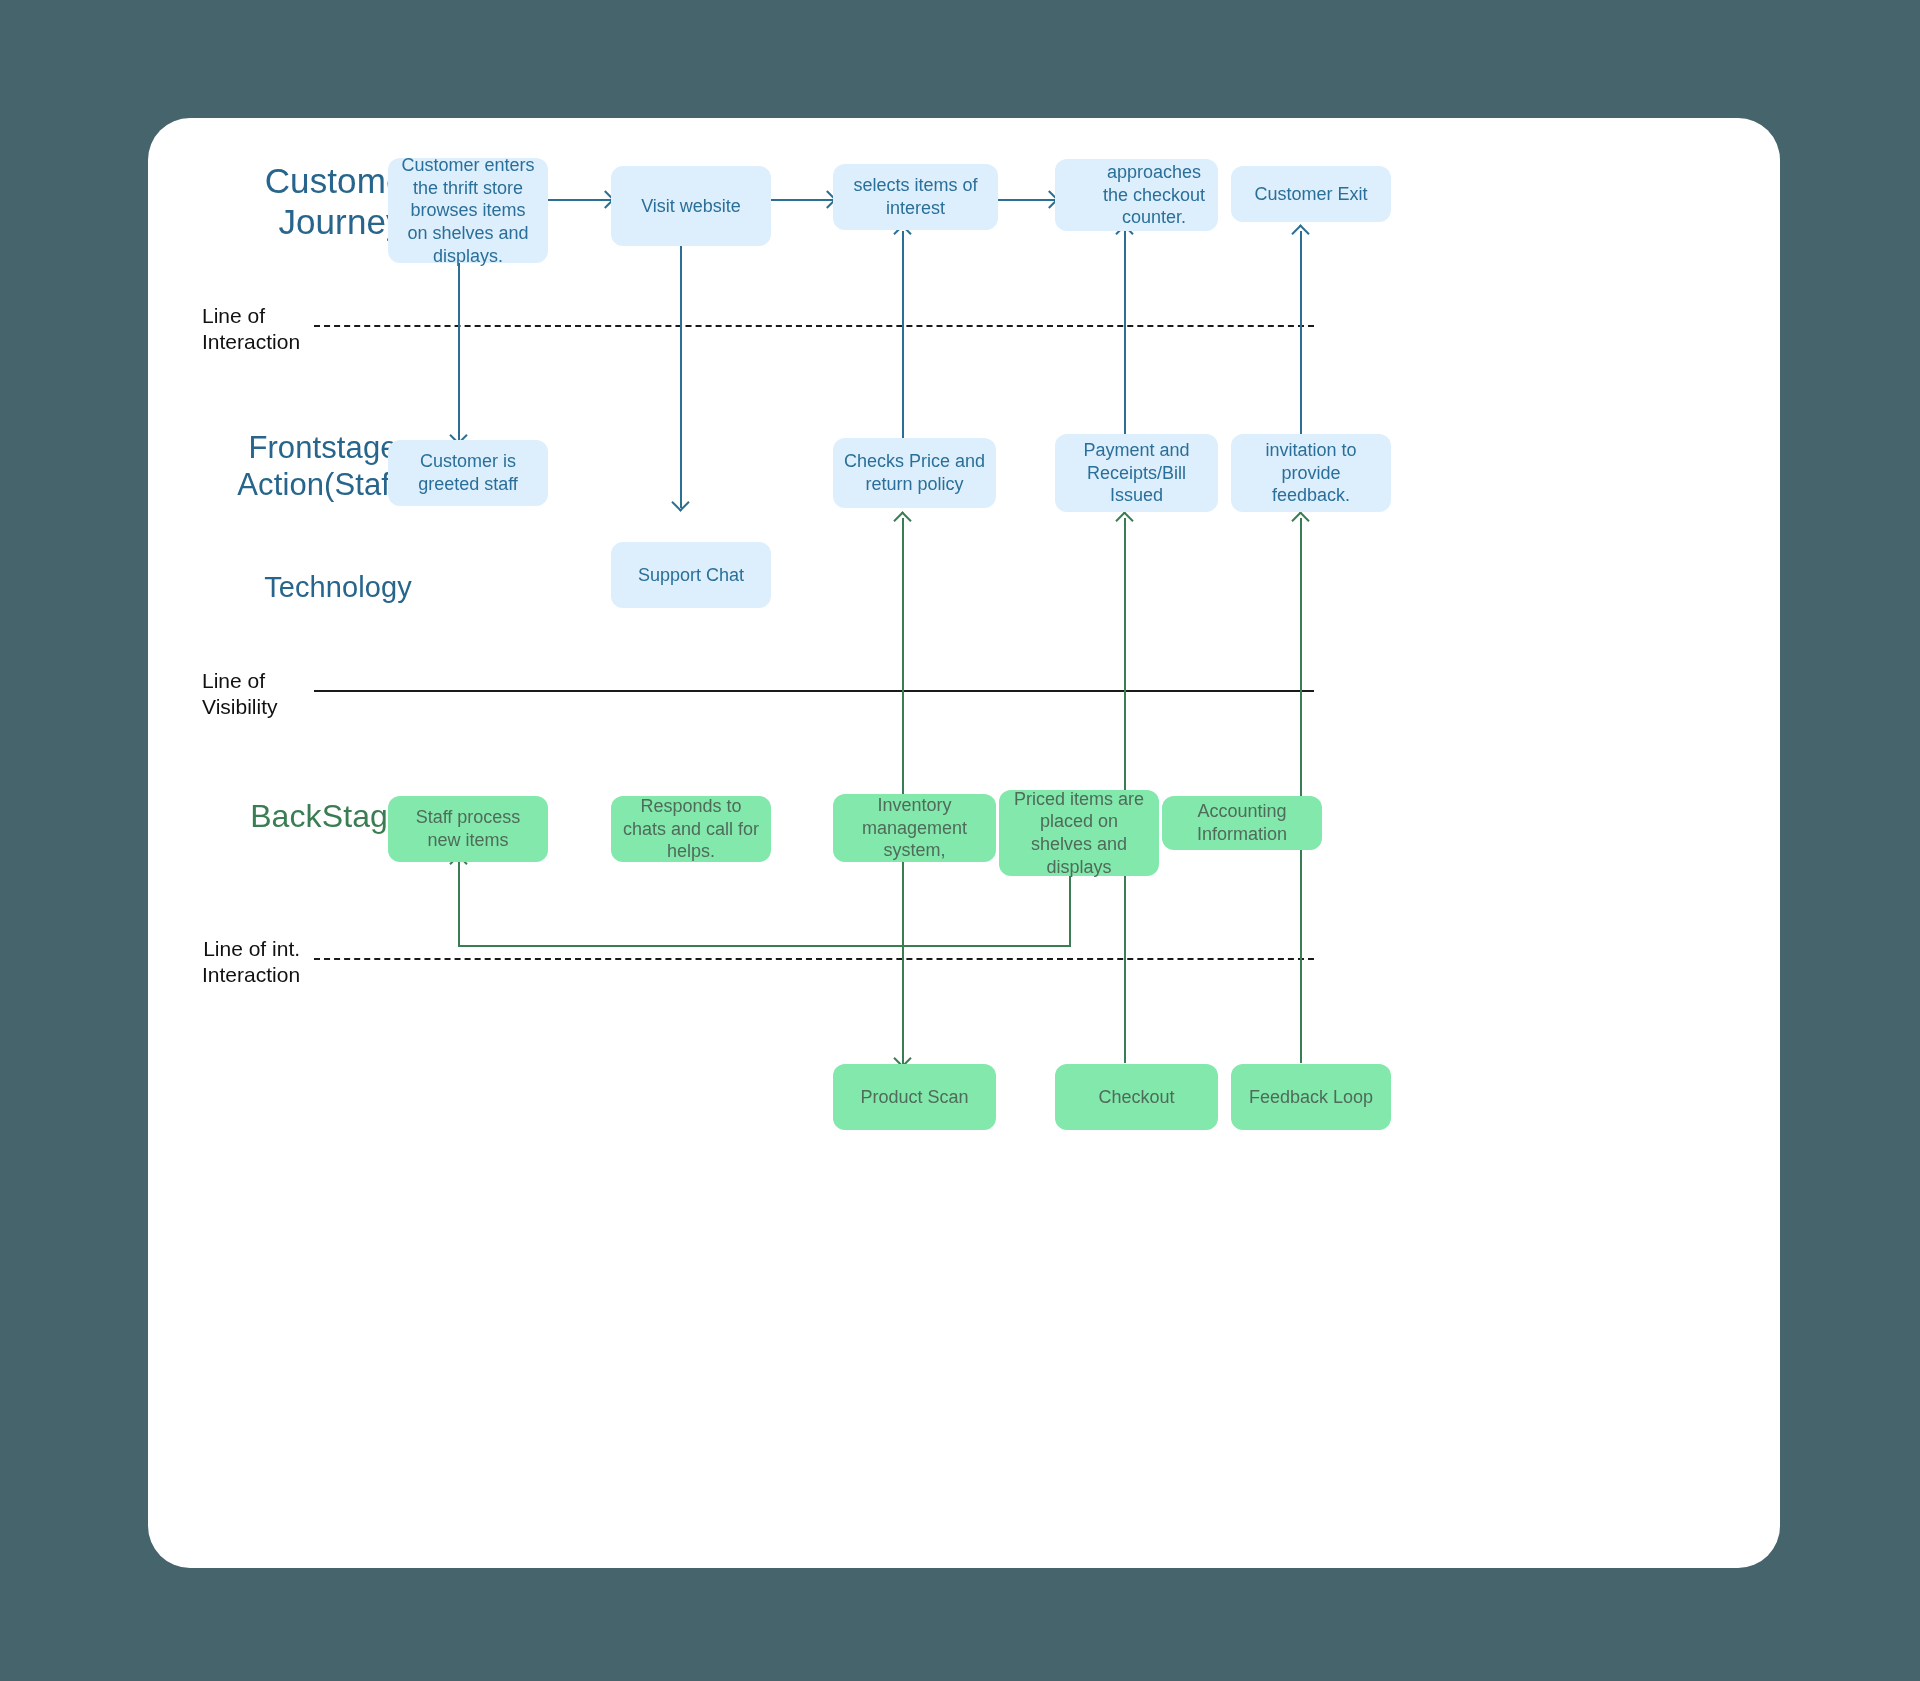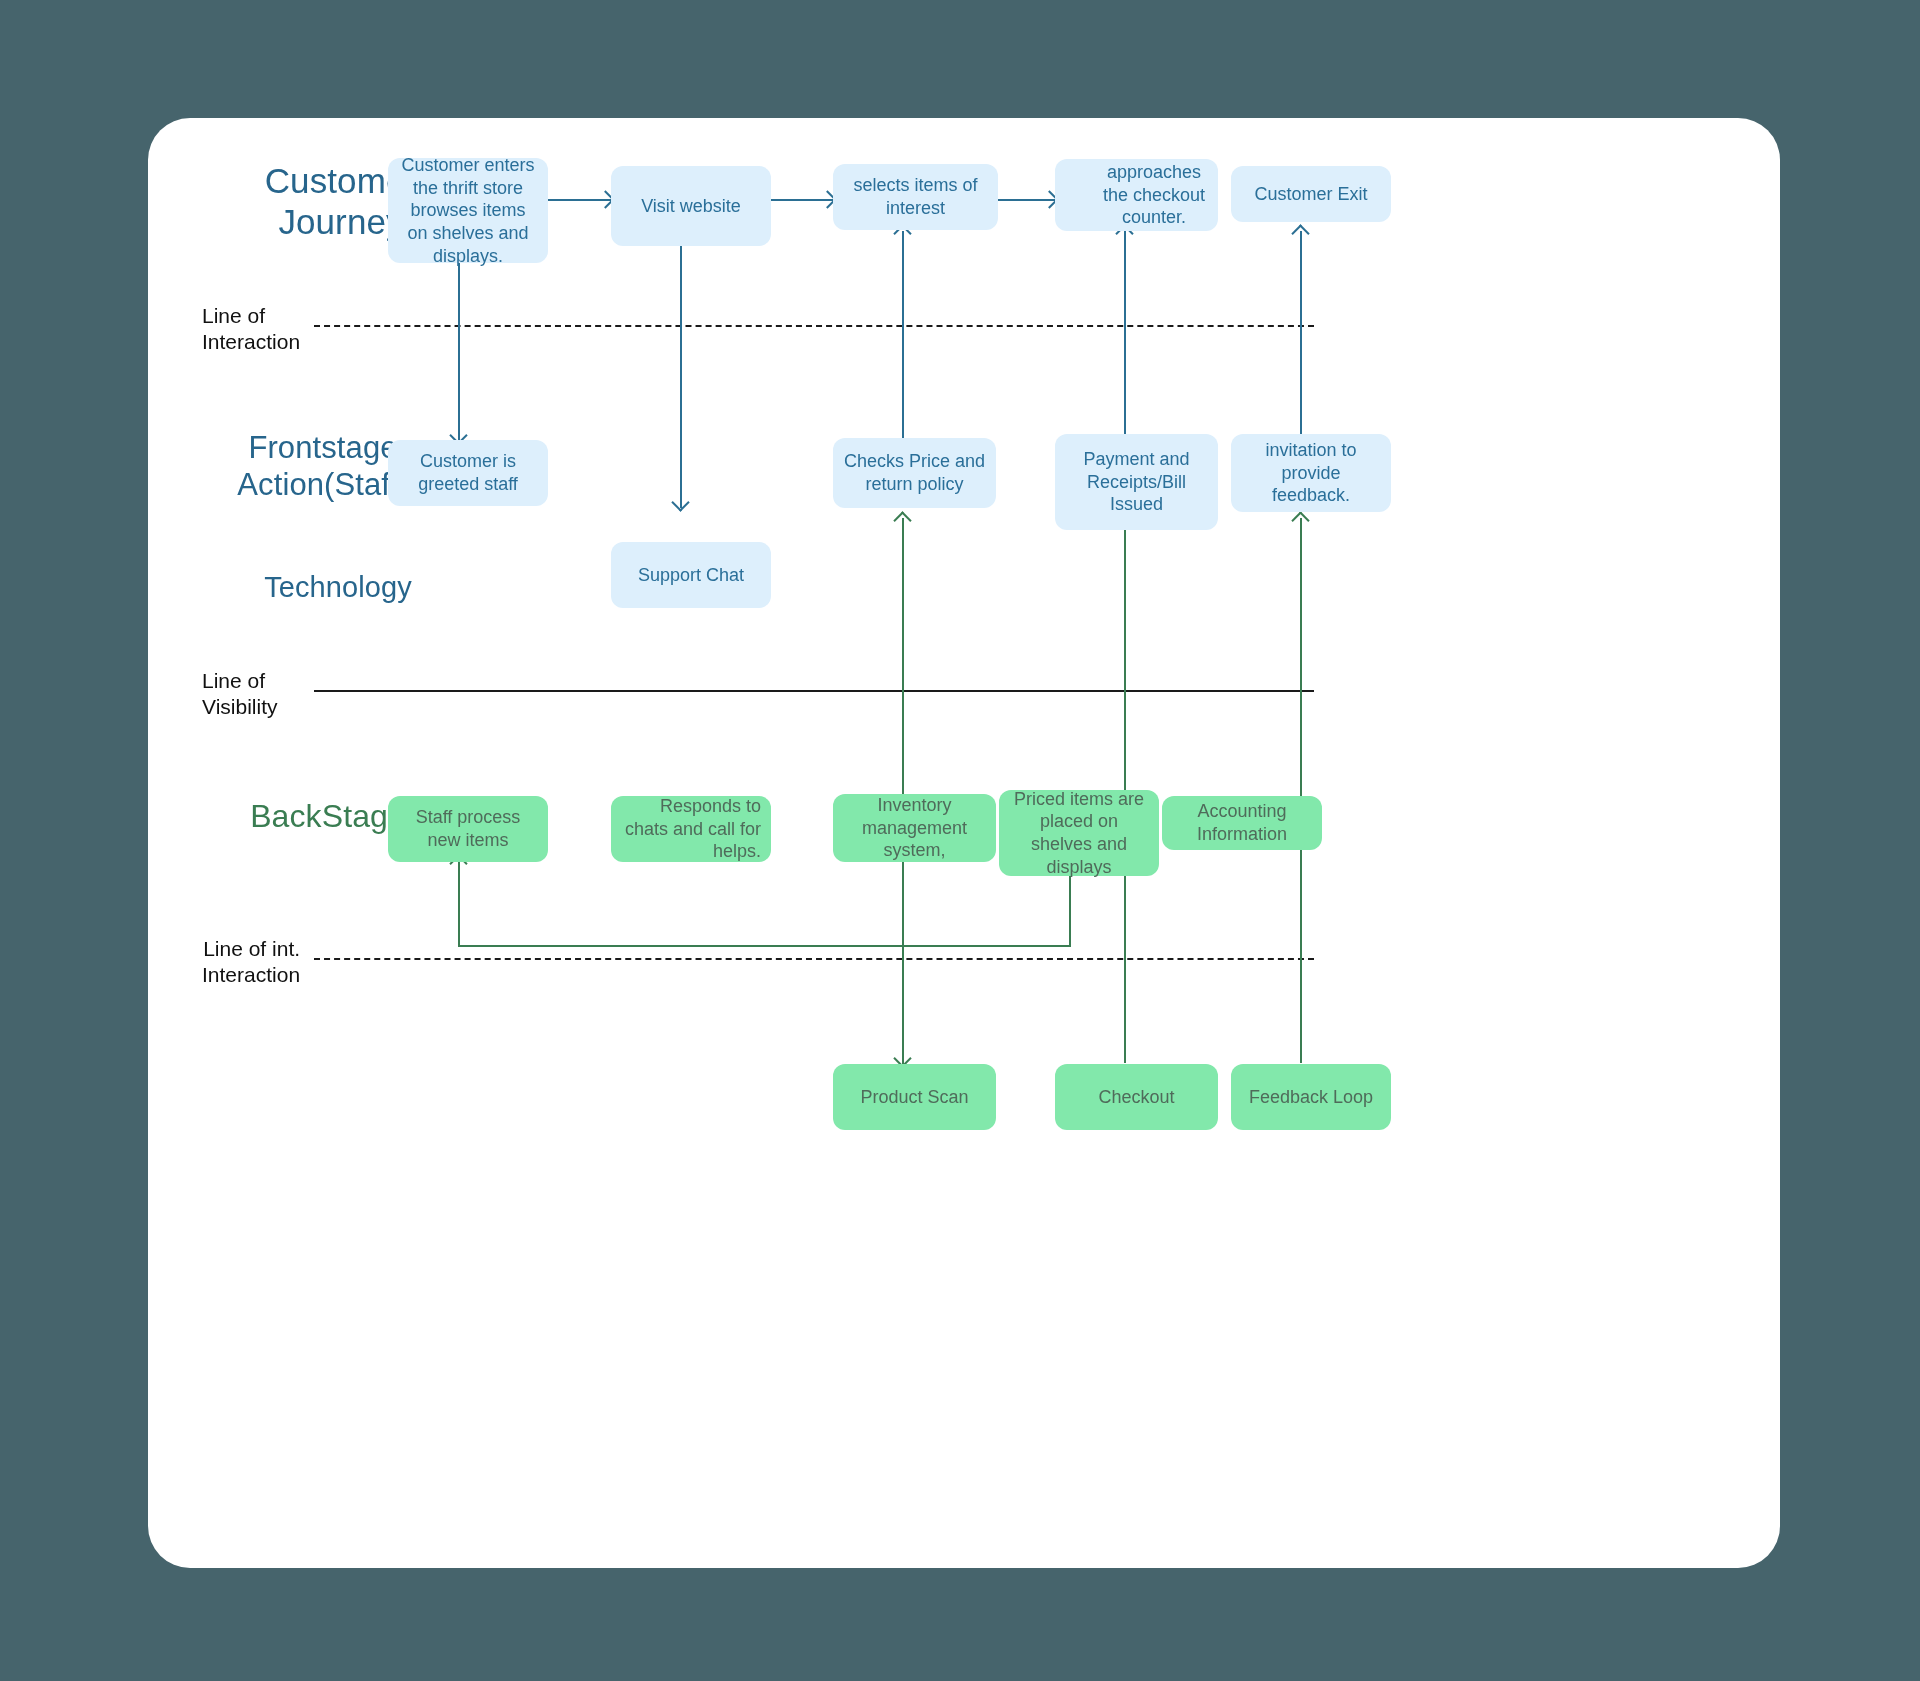--- a/index.html
+++ b/index.html
@@ -175,29 +175,29 @@
     <div class="node blue" style="left:685px; top:46px; width:165px; height:66px;">selects items of interest</div>
 
     <div class="node blue" style="left:907px; top:41px; width:163px; height:72px;padding-left:45px;">approaches the checkout counter.</div>
 
     <div class="node blue" style="left:1083px; top:48px; width:160px; height:56px;">Customer Exit</div>
 
     <div class="node blue" style="left:240px; top:322px; width:160px; height:66px;">Customer is greeted staff</div>
 
     <div class="node blue" style="left:685px; top:320px; width:163px; height:70px;">Checks Price and return policy</div>
 
-    <div class="node blue" style="left:907px; top:316px; width:163px; height:96px;">Payment and Receipts/Bill Issued</div>
+    <div class="node blue" style="left:907px; top:316px; width:163px; height:78px;">Payment and Receipts/Bill Issued</div>
 
     <div class="node blue" style="left:1083px; top:316px; width:160px; height:78px;">invitation to provide feedback.</div>
 
     <div class="node blue" style="left:463px; top:424px; width:160px; height:66px;">Support Chat</div>
 
     <div class="node green" style="left:240px; top:678px; width:160px; height:66px;">Staff process new items</div>
 
-    <div class="node green" style="left:463px; top:678px; width:160px; height:66px;text-align:right;">Responds to chats and call for helps.</div>
+    <div class="node green" style="left:463px; top:678px; width:160px; height:66px;">Responds to chats and call for helps.</div>
 
     <div class="node green" style="left:685px; top:676px; width:163px; height:68px;">Inventory management system,</div>
 
     <div class="node green" style="left:851px; top:672px; width:160px; height:86px;">Priced items are placed on shelves and displays</div>
 
     <div class="node green" style="left:1014px; top:678px; width:160px; height:54px;">Accounting Information</div>
 
     <div class="node green" style="left:685px; top:946px; width:163px; height:66px;">Product Scan</div>
 
     <div class="node green" style="left:907px; top:946px; width:163px; height:66px;">Checkout</div>

